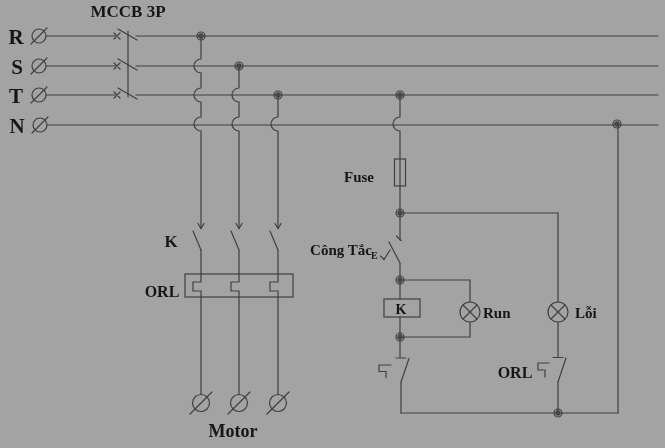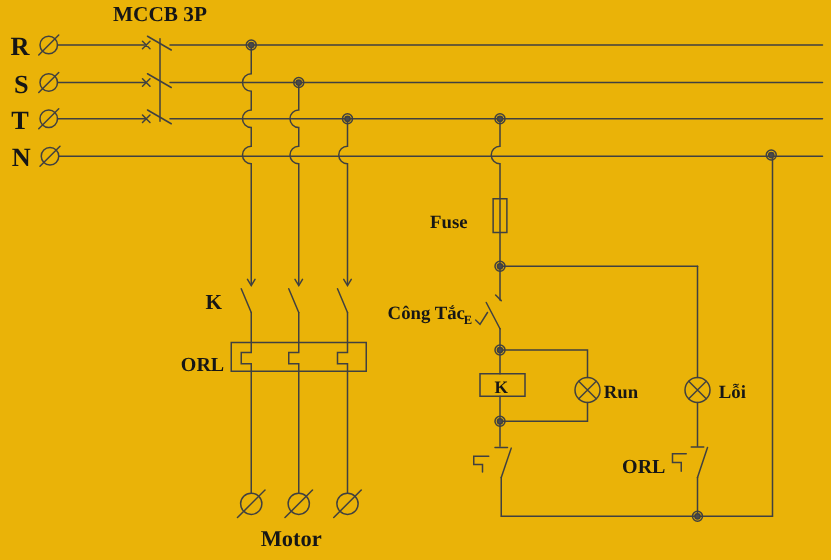--- a/index.html
+++ b/index.html
@@ -1,16 +1,16 @@
 <!DOCTYPE html>
 <html><head>
 <meta charset="utf-8">
 <style>
   html,body{margin:0;padding:0;background:#fff;}
-  .stage{position:relative;width:665px;height:448px;background:#eab308;overflow:hidden;
+  .stage{position:relative;width:665px;height:448px;background:#a3a3a3;overflow:hidden;
          font-family:"Liberation Serif","DejaVu Serif",serif;}
   svg{display:block;}
   text{font-family:"Liberation Serif","DejaVu Serif",serif;font-weight:bold;fill:#161616;}
   .t17{font-size:17px;} .t21{font-size:21px;} .t16{font-size:16px;}
   .t18{font-size:18px;} .t15{font-size:15px;} .t14{font-size:14px;} .t10{font-size:10px;}
 </style>
 </head>
 <body>
 
 <div class="stage">

